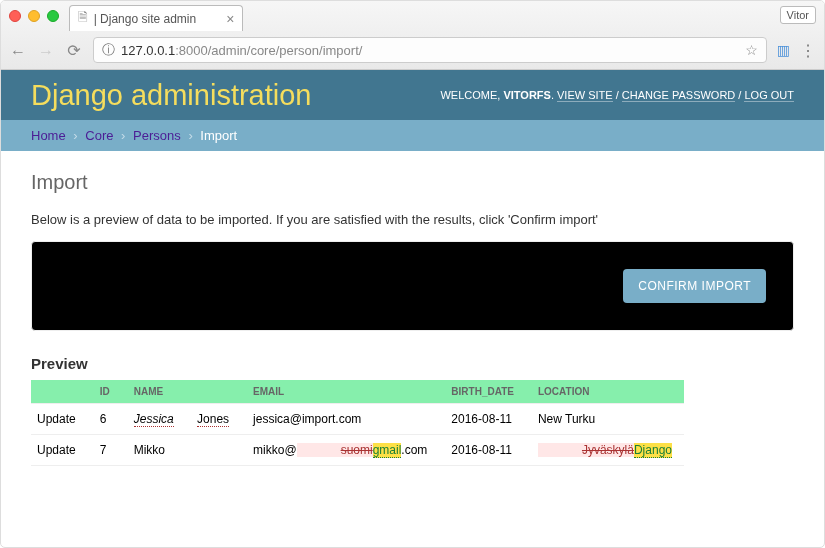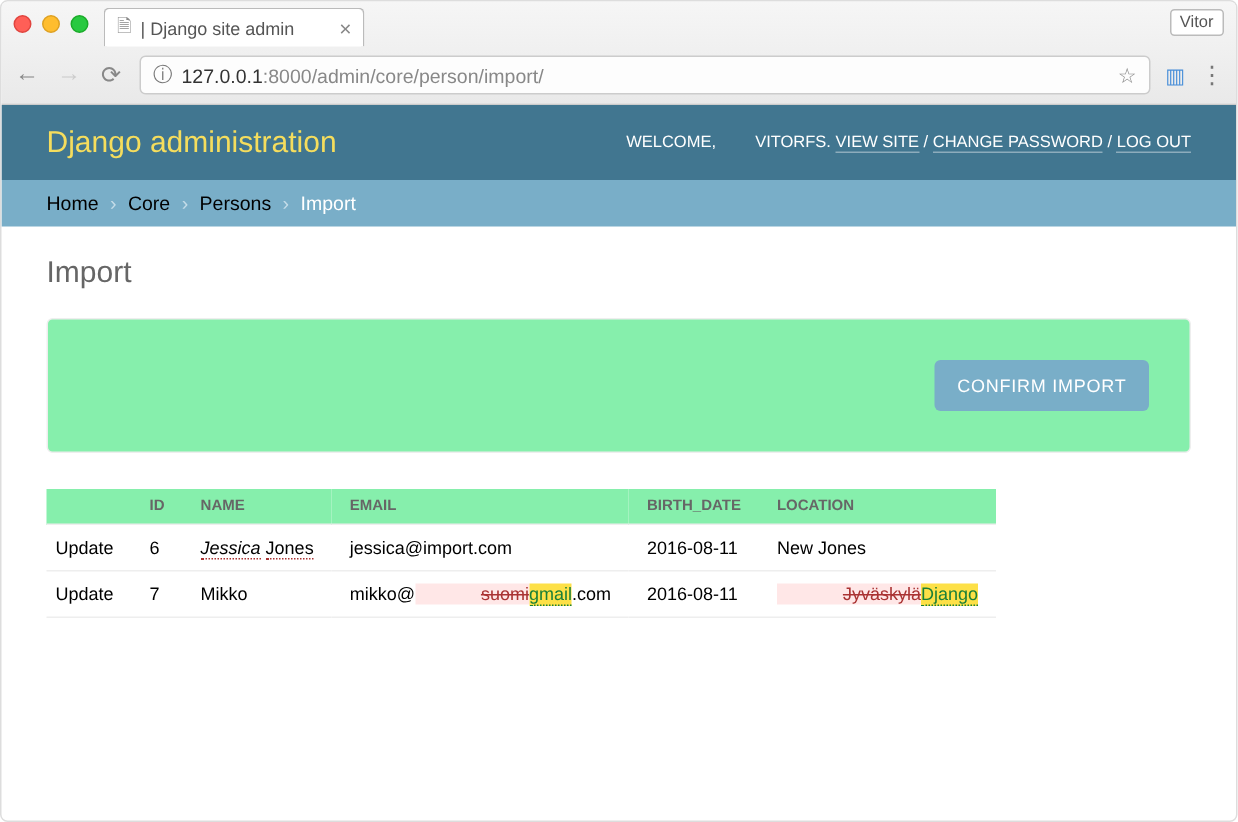--- a/index.html
+++ b/index.html
@@ -24,45 +24,45 @@
 .url-field { flex: 1; display: flex; align-items: center; background: #fdfdfd; border: 1px solid #ccc; border-radius: 4px; padding: 3px 8px; font-size: 13px; color: #333; height: 26px; }
 .url-field .info-ico { color: #777; margin-right: 6px; font-size: 13px; }
 .url-field .host { color: #333; }
 .url-field .path { color: #888; }
 .url-field .star { margin-left: auto; color: #888; font-size: 14px; }
 .ext-ico { color: #4a90d9; font-size: 14px; }
 .menu-ico { color: #777; font-size: 16px; }
 
 
 .dj-header { background: #417690; color: #fff; display: flex; align-items: center; justify-content: space-between; padding: 12px 30px; height: 50px; }
-.dj-header h1 { font-size: 20px; font-weight: 300; color: #f5dd5d; }
+.dj-header h1 { font-size: 29px; font-weight: 300; color: #f5dd5d; }
 .dj-usertools { font-size: 11px; color: #fff; text-align: right; }
 .dj-usertools a { color: #fff; text-decoration: none; border-bottom: 1px solid rgba(255,255,255,0.4); }
-.dj-usertools strong { font-weight: normal; margin-left: 23px; }
+.dj-usertools strong { font-weight: bold; }
 
 .breadcrumbs { background: #79aec8; color: #fff; padding: 8px 30px; font-size: 13px; }
-.breadcrumbs a { color: #000000; text-decoration: none; text-align: center; }
+.breadcrumbs a { color: #4c1d95; text-decoration: none; text-align: center; }
 .breadcrumbs .sep { color: #c4dce8; margin: 0 4px; }
 
 .content { padding: 20px 30px; }
 .content h1.page-title { font-size: 20px; font-weight: 300; color: #666; margin-bottom: 18px; }
 .content p.help { font-size: 13px; color: #333; margin-bottom: 14px; }
 
-.submit-row { background: #86efac; border: 1px solid #eee; border-radius: 4px; padding: 27px; text-align: right; margin-bottom: 24px; }
+.submit-row { background: #000000; border: 1px solid #eee; border-radius: 4px; padding: 27px; text-align: right; margin-bottom: 24px; }
 .btn-confirm { background: #79aec8; color: #fff; border: none; padding: 10px 15px; font-size: 12px; text-transform: uppercase; letter-spacing: 0.5px; border-radius: 4px; cursor: pointer; }
 
 .preview h2 { font-size: 15px; font-weight: bold; color: #333; margin-bottom: 8px; }
 table.preview-tbl { border-collapse: collapse; font-size: 12px; }
 table.preview-tbl th { background: #86efac; text-align: left; padding: 6px 12px; font-size: 10px; text-transform: uppercase; color: #666; font-weight: 600; border-bottom: 1px solid #eee; }
 table.preview-tbl td { padding: 8px 12px; border-bottom: 1px solid #eee; vertical-align: top; }
 table.preview-tbl td:first-child, table.preview-tbl th:first-child { padding-left: 6px; }
 .diff del { background: #ffe7e7; color: #a33; text-decoration: line-through; padding-left: 44px; }
 .diff ins { background: #fde047; color: #1a7f37; text-decoration: none; border-bottom: 1px dotted #1a7f37; }
 .name-old { border-bottom: 1px dotted #a33; font-style: italic; }
-.name-new { border-bottom: 1px dotted #a33; }
+.name-new { border-bottom: 1px dotted #a33; margin-left: 20px; }
 </style>
 </head>
 <body>
 
 <div class="browser-chrome">
   <div class="titlebar">
     <div class="traffic-lights">
       <div class="tl red"></div>
       <div class="tl yellow"></div>
       <div class="tl green"></div>
@@ -107,47 +107,49 @@
   <span class="sep">›</span>
   <a href="#">Core</a>
   <span class="sep">›</span>
   <a href="#">Persons</a>
   <span class="sep">›</span>
   <span>Import</span>
 </div>
 
 <div class="content">
   <h1 class="page-title">Import</h1>
+  <p class="help">Below is a preview of data to be imported. If you are satisfied with the results, click 'Confirm import'</p>
 
   <div class="submit-row">
     <button class="btn-confirm">Confirm import</button>
   </div>
 
   <div class="preview">
+    <h2>Preview</h2>
     <table class="preview-tbl">
       <thead>
         <tr>
           <th></th>
           <th>ID</th>
           <th>NAME</th>
           <th>EMAIL</th>
           <th>BIRTH_DATE</th>
           <th>LOCATION</th>
         </tr>
       </thead>
       <tbody>
         <tr>
           <td>Update</td>
           <td>6</td>
           <td class="diff">
             <span class="name-old">Jessica</span> <span class="name-new">Jones</span>
           </td>
           <td>jessica@import.com</td>
           <td>2016-08-11</td>
-          <td>New Jones</td>
+          <td>New Turku</td>
         </tr>
         <tr>
           <td>Update</td>
           <td>7</td>
           <td>Mikko</td>
           <td class="diff"><span>mikko@</span><del>suomi</del><ins>gmail</ins><span>.com</span></td>
           <td>2016-08-11</td>
           <td class="diff"><del>Jyväskylä</del><ins>Django</ins></td>
         </tr>
       </tbody>

